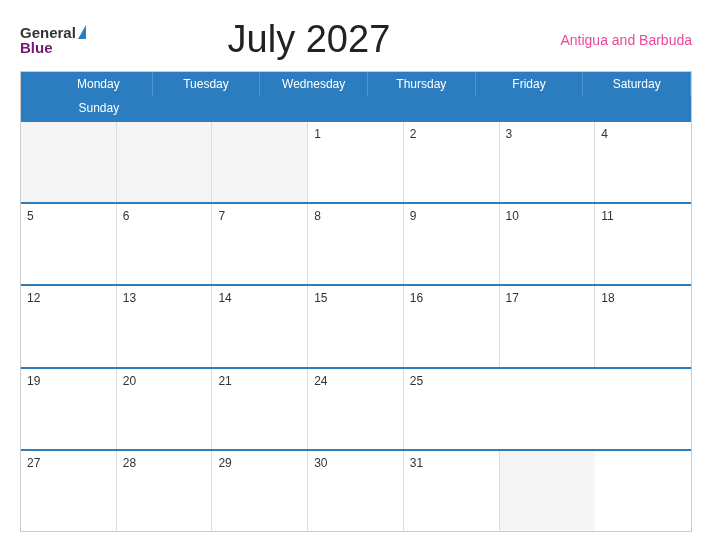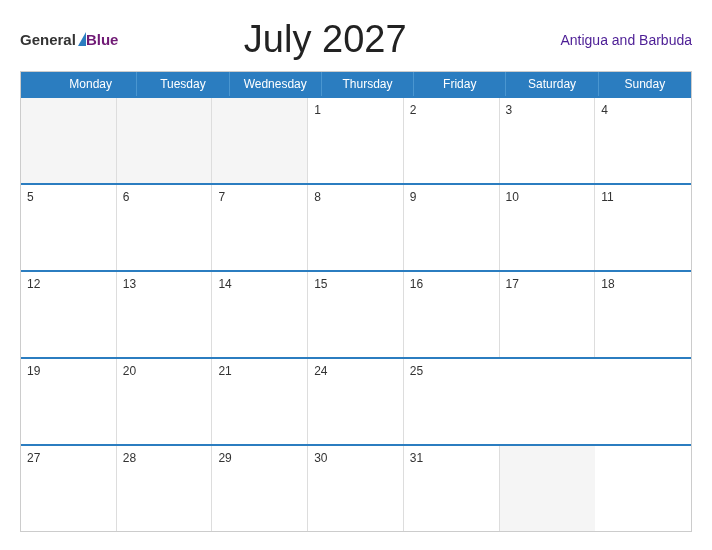--- a/index.html
+++ b/index.html
@@ -50,36 +50,36 @@
     .month-title {
       font-size: 38px;
       font-weight: 400;
       color: #222;
       text-align: center;
       flex: 1;
     }
 
     .country {
       font-size: 14px;
-      color: #4c1d95;
+      color: #ec4899;
       text-align: right;
       min-width: 160px;
     }
 
     
     .calendar {
       border: 1px solid #ccc;
       flex: 1;
       display: flex;
       flex-direction: column;
     }
 
     .cal-header {
       display: grid;
-      grid-template-columns: repeat(7, 1fr);
+      grid-template-columns: repeat(6, 1fr);
       background: #2b7dc0;
       padding-left: 24px;
     }
 
     .cal-header-cell {
       color: #fff;
       text-align: center;
       font-size: 12px;
       padding: 5px 4px;
       font-weight: normal;
@@ -122,21 +122,21 @@
     .cal-cell .day-num {
       font-size: 12px;
       color: #333;
     }
   </style>
 </head>
 <body>
 
 <div class="header">
   <div class="logo">
-    <div style="display:flex;flex-direction:row;align-items:flex-start;">
+    <div style="display:flex;flex-direction:column;align-items:flex-start;">
       <div style="display:flex;align-items:center;">
         <span class="logo-general">General</span>
         <div class="logo-triangle"></div>
       </div>
       <span class="logo-blue">Blue</span>
     </div>
   </div>
   <h1 class="month-title">July 2027</h1>
   <div class="country">Antigua and Barbuda</div>
 </div>

